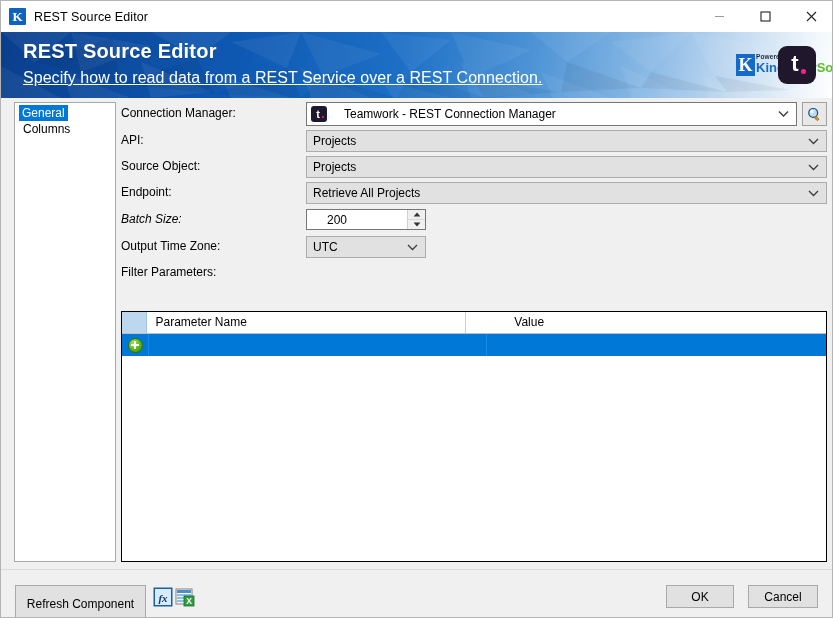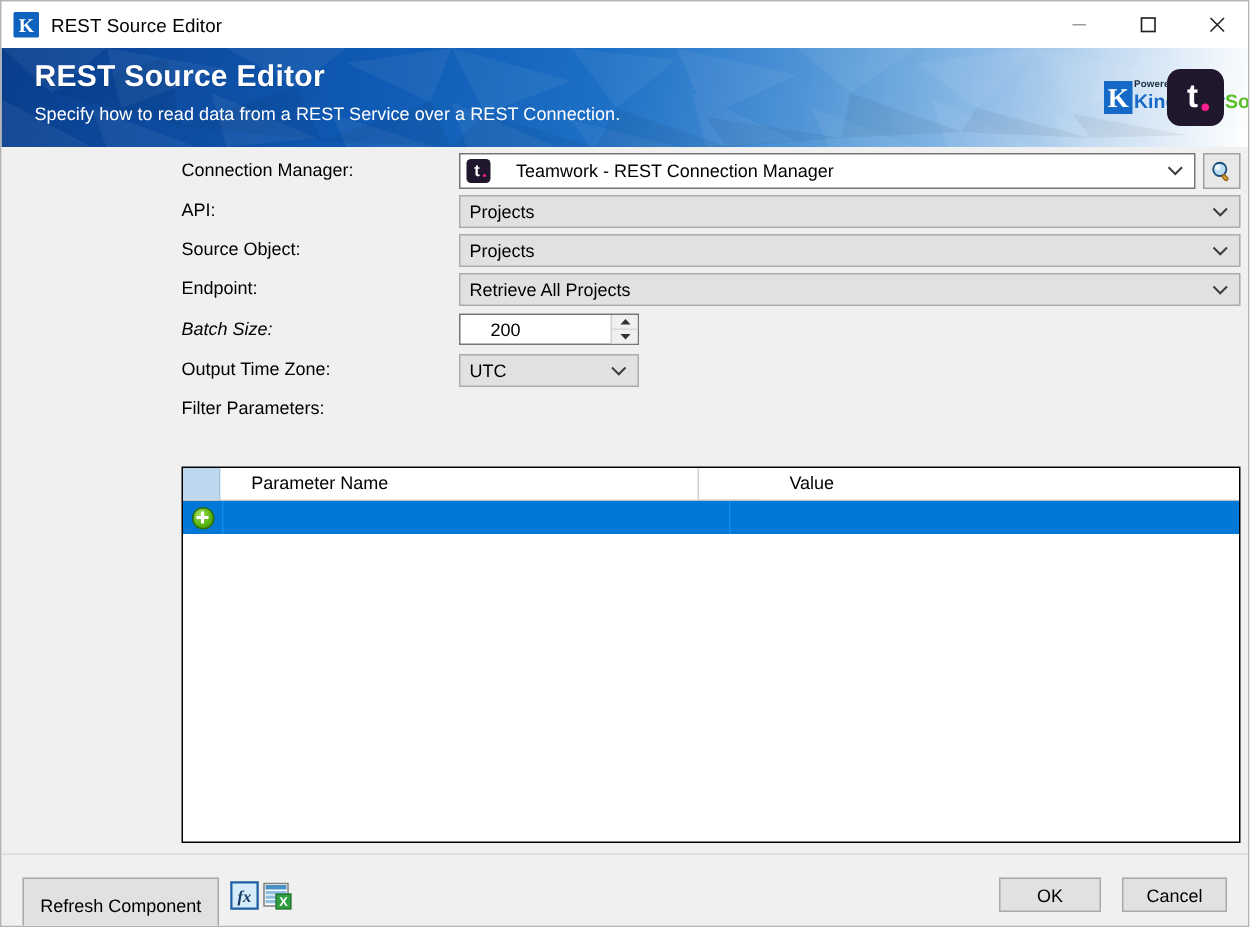--- a/index.html
+++ b/index.html
@@ -96,23 +96,24 @@
     left: 22px; top: 8px;
     font-size: 20px;
     font-weight: bold;
     color: #ffffff;
     letter-spacing: 0.2px;
     text-shadow: 0 1px 1px rgba(0,0,0,.18);
   }
   .banner-sub {
     position: absolute;
     left: 22px; top: 37px;
-    font-size: 12px;
+    font-size: 16px;
     color: #ffffff;
     letter-spacing: 0.05px;
+    text-decoration: underline;
   }
   .kws-logo {
     position: absolute;
     right: 78px; top: 20px;
     display: flex;
     align-items: center;
     height: 26px;
   }
   .kws-k {
     width: 19px; height: 22px;
@@ -338,21 +339,21 @@
   .gh-corner {
     width: 27px;
     background: #bdd7ee;
     border-right: 1px solid #9fc4e0;
     box-sizing: border-box;
   }
   .gh-cell {
     font-size: 12px;
     color: #000;
     line-height: 21px;
-    padding-left: 20px;
+    padding-left: 8px;
     box-sizing: border-box;
     border-right: 1px solid #d0d0d0;
     background: #ffffff;
     white-space: nowrap;
     cursor: default;
   }
   .gh-name { width: 338px; }
   .gh-value { width: 339px; border-right: none; margin-left: 40px; }
   .grid-row {
     display: flex;
@@ -510,20 +511,24 @@
     </div>
 
     <div class="tw-logo">
       <div class="tw-t">t</div>
       <div class="tw-dot"></div>
     </div>
   </div>
 
   <div class="content">
 
+    <div class="nav-panel">
+      <div class="nav-item selected">General</div>
+      <div class="nav-item plain">Columns</div>
+    </div>
 
     <div class="form">
 
       <div class="lbl" style="top:4px;">Connection Manager:</div>
       <div class="cm-field">
         <div class="cm-icon">
           <span class="t">t</span>
           <span class="d"></span>
         </div>
         <div class="cm-text">Teamwork - REST Connection Manager</div>

